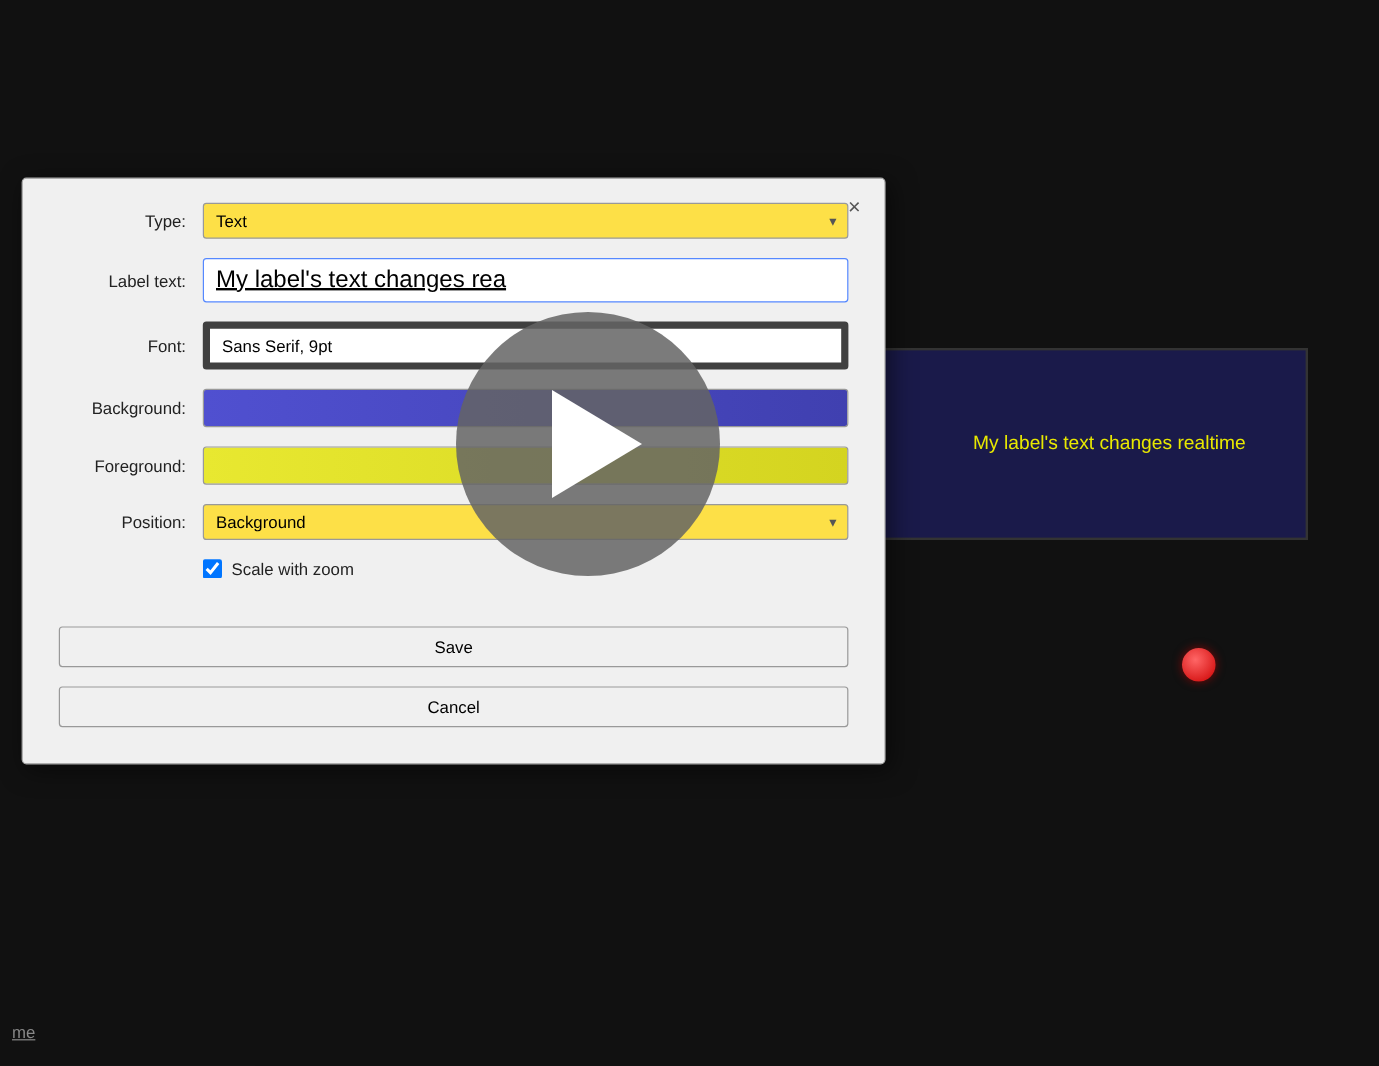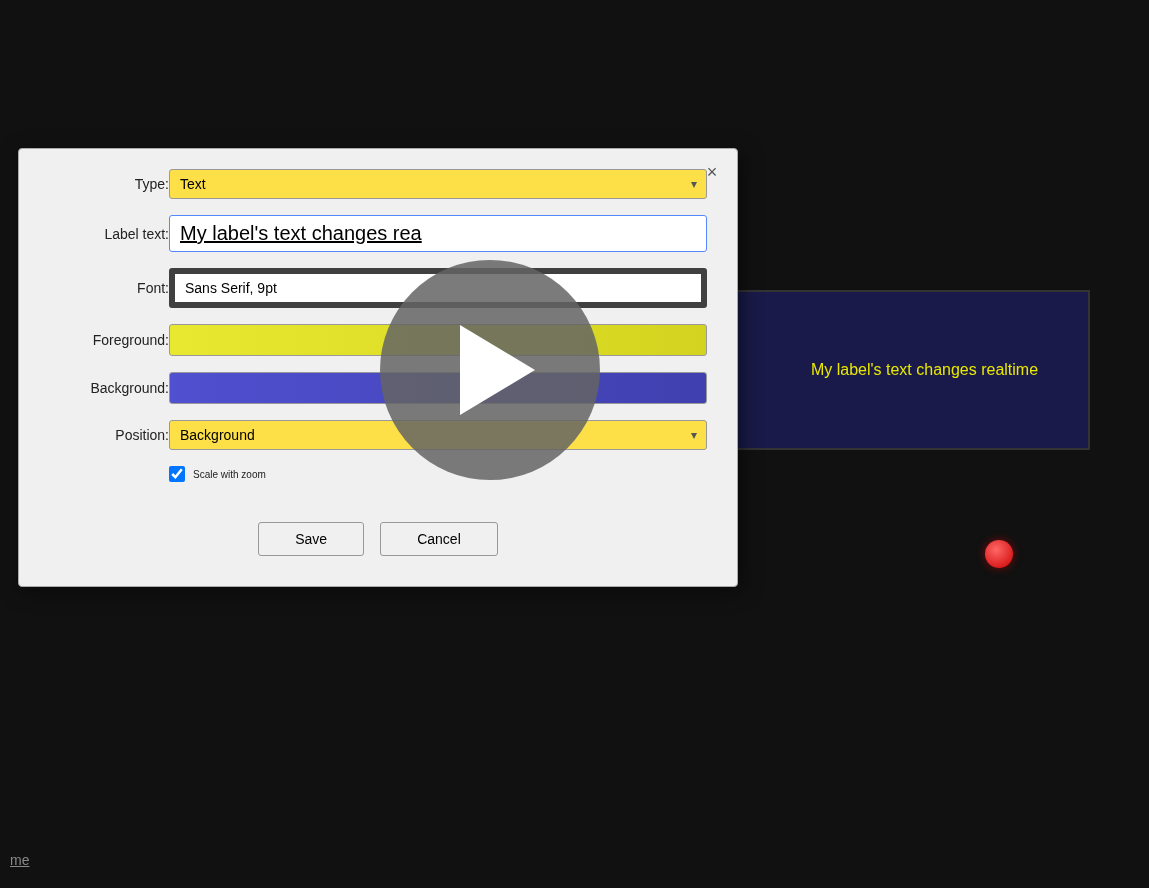--- a/index.html
+++ b/index.html
@@ -112,20 +112,21 @@
       display: flex;
       align-items: center;
       margin-bottom: 16px;
     }
 
     .form-label {
       width: 120px;
       font-size: 14px;
       color: #222;
       text-align: right;
+      padding-right: 14px;
     }
 
     .form-control {
       flex: 1;
     }
 
     
     .select-wrapper {
       position: relative;
       width: 100%;
@@ -200,30 +201,31 @@
     }
 
     .checkbox-input {
       width: 16px;
       height: 16px;
       margin-right: 8px;
       cursor: pointer;
     }
 
     .checkbox-label {
-      font-size: 10px;
+      font-size: 14px;
       color: #222;
     }
 
     
     .dialog-buttons {
       display: flex;
       justify-content: center;
       gap: 16px;
       margin-top: 40px;
+      flex-direction: column;
     }
 
     .btn {
       padding: 8px 36px;
       font-size: 14px;
       border: 1px solid #999;
       border-radius: 3px;
       cursor: pointer;
       background: #f5f5f5;
     }
@@ -287,30 +289,30 @@
   </div>
 
   <div class="form-row">
     <div class="form-label">Font:</div>
     <div class="form-control">
       <input type="text" class="font-input" value="Sans Serif, 9pt" style="">
     </div>
   </div>
 
   <div class="form-row">
+    <div class="form-label">Background:</div>
+    <div class="form-control">
+      <div class="color-swatch color-background"></div>
+    </div>
+  </div>
+
+  <div class="form-row">
     <div class="form-label">Foreground:</div>
     <div class="form-control">
       <div class="color-swatch color-foreground"></div>
-    </div>
-  </div>
-
-  <div class="form-row">
-    <div class="form-label">Background:</div>
-    <div class="form-control">
-      <div class="color-swatch color-background"></div>
     </div>
   </div>
 
   <div class="form-row">
     <div class="form-label">Position:</div>
     <div class="form-control">
       <div class="select-wrapper">
         <select class="select-box">
           <option>Background</option>
           <option>Foreground</option>

